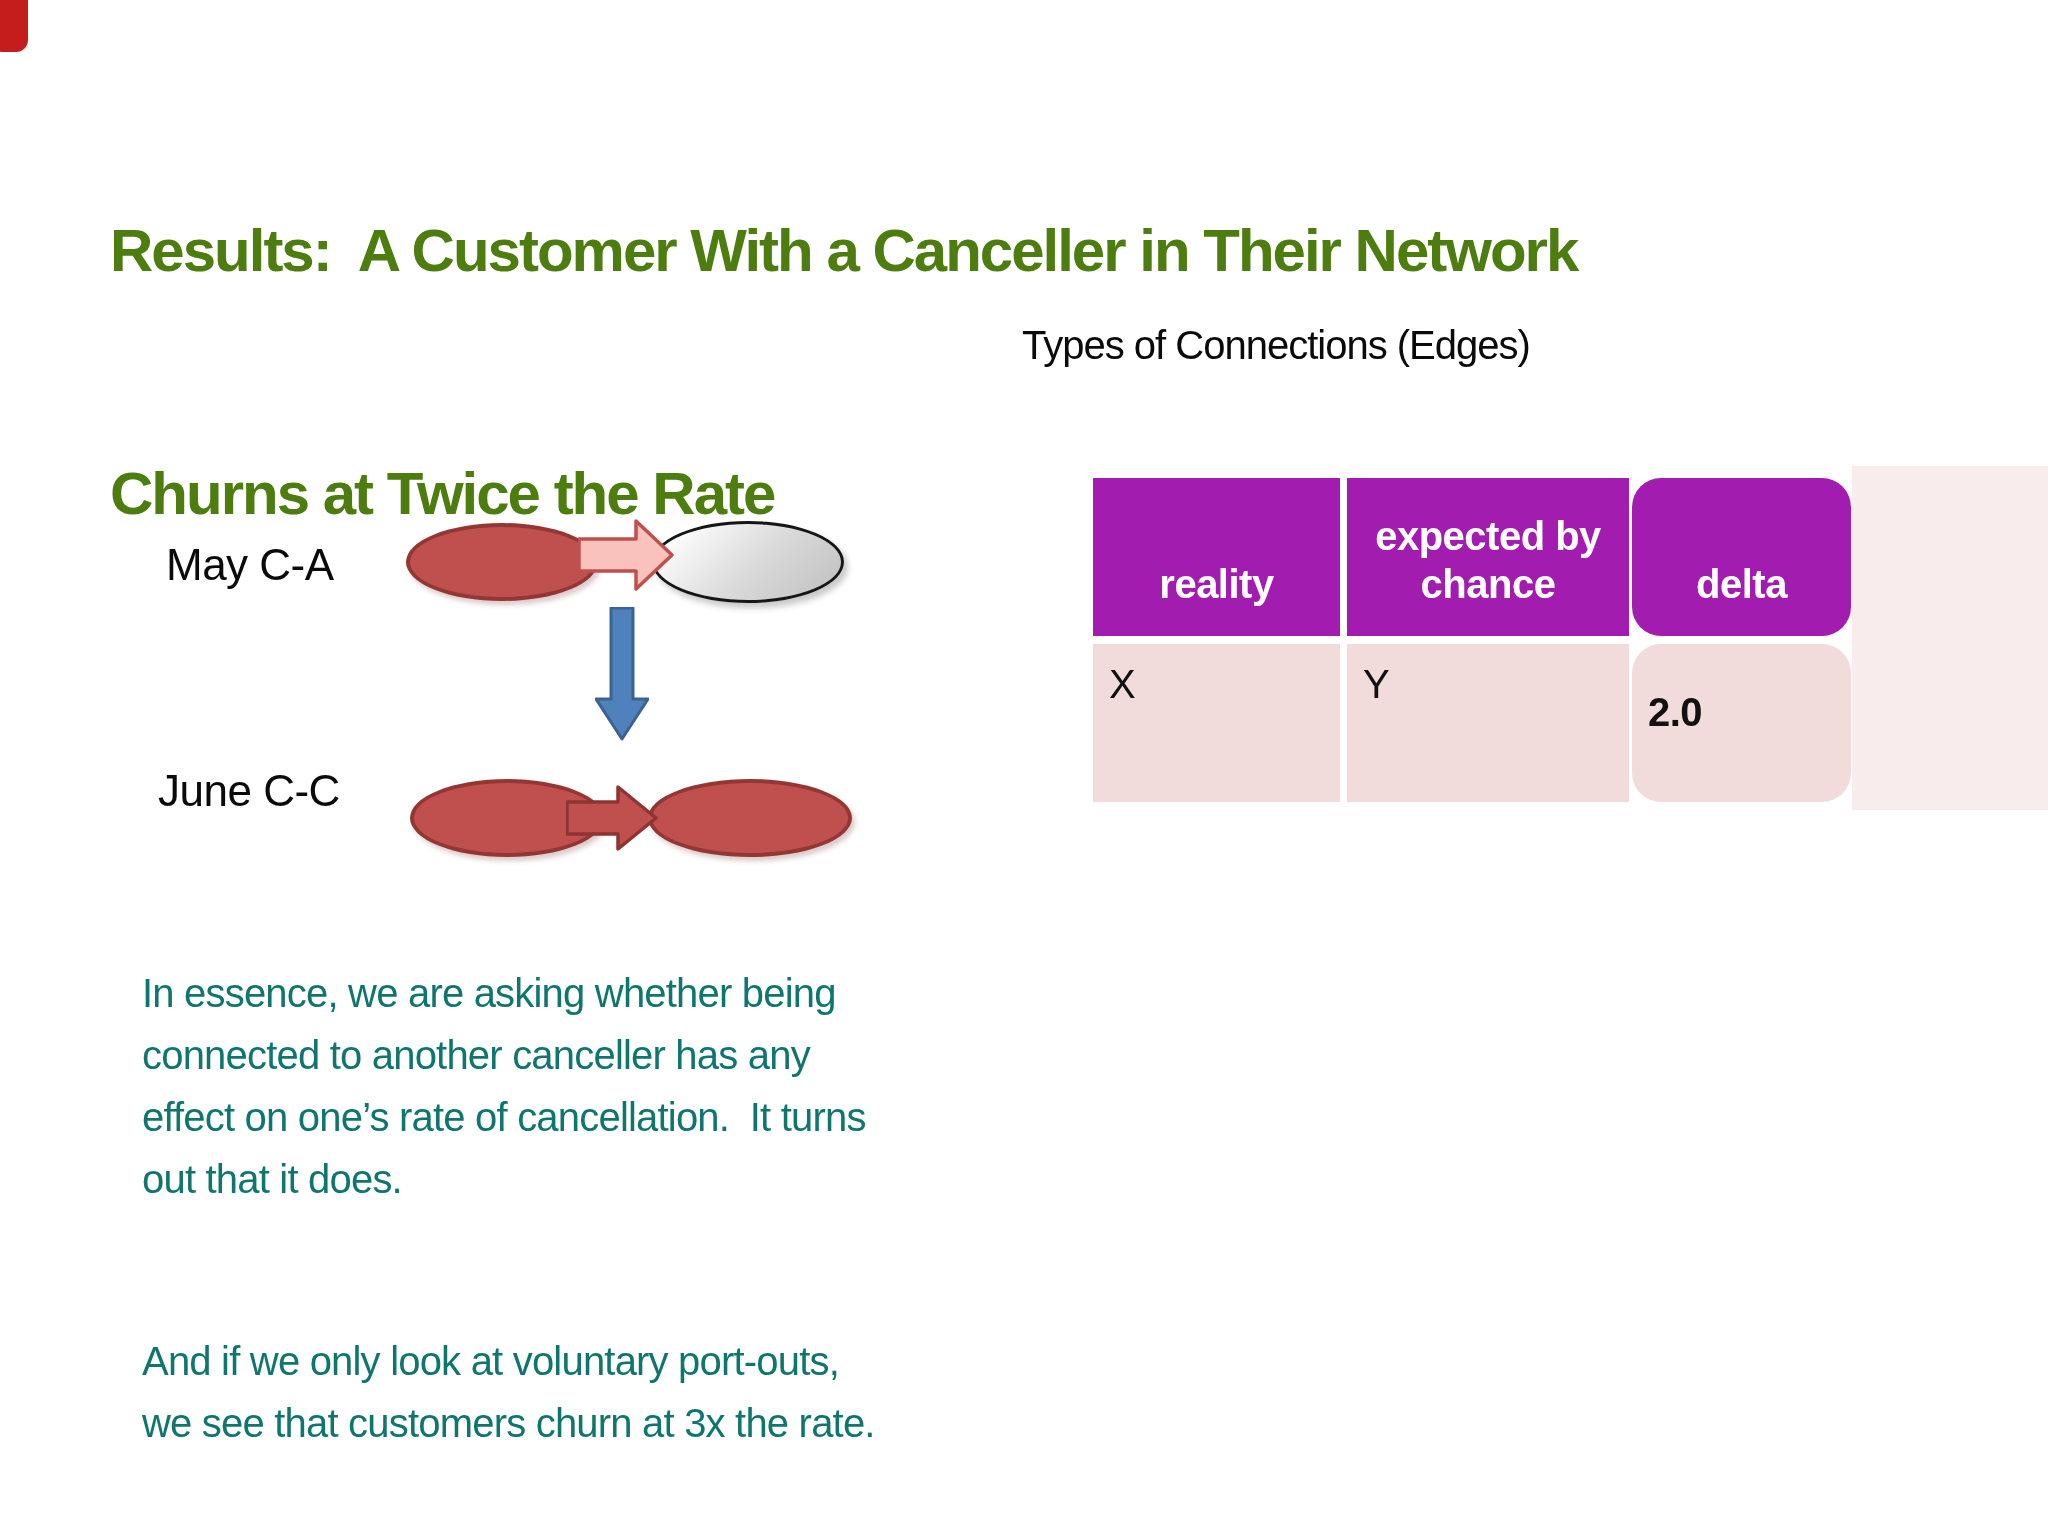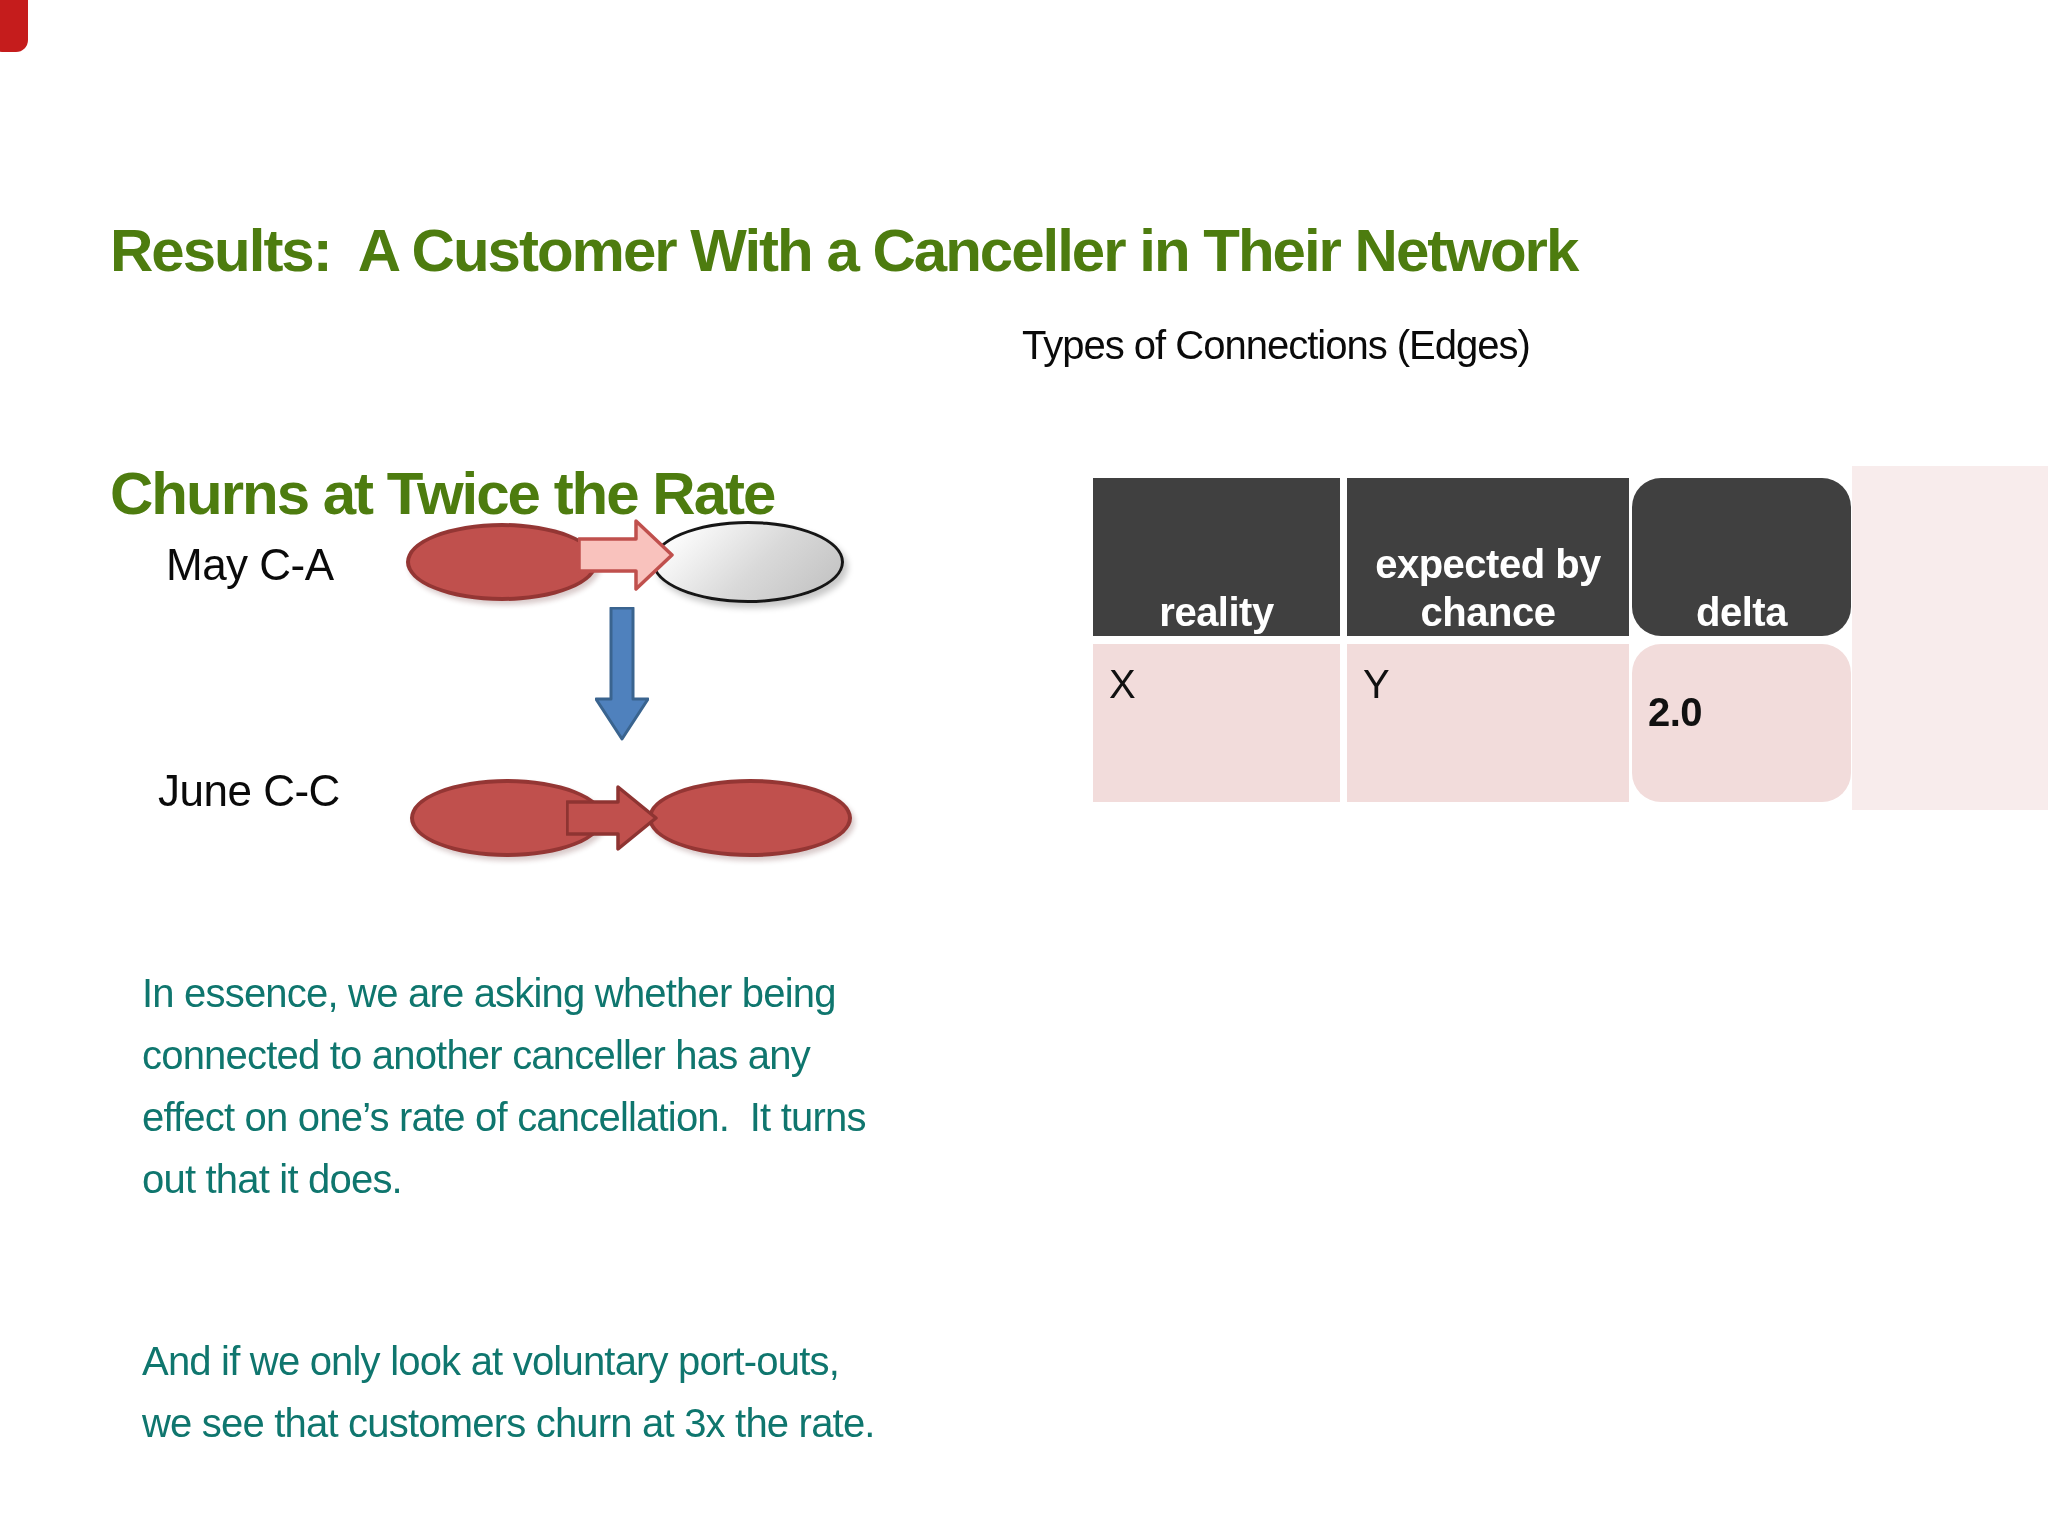--- a/index.html
+++ b/index.html
@@ -62,27 +62,27 @@
   .a-pink{left:578px;top:518px;}
   .a-blue{left:595px;top:607px;}
   .a-red {left:566px;top:785px;}
 
   
   .tbl-cell{
     box-sizing:border-box;
     display:flex;
   }
   .tbl-head{
-    background:#404040;
+    background:#a21caf;
     color:#ffffff;
     font-weight:bold;
     font-size:40px;line-height:48px;
     align-items:flex-end;justify-content:center;
     text-align:center;
-    padding-bottom:0;
+    padding-bottom:28px;
     letter-spacing:-0.5px;
   }
   .tbl-body{
     background:#f2dcdb;
     color:#111111;
     font-size:40px;line-height:48px;
     align-items:flex-start;justify-content:flex-start;
     padding:16px 0 0 16px;
     letter-spacing:-0.5px;
   }

